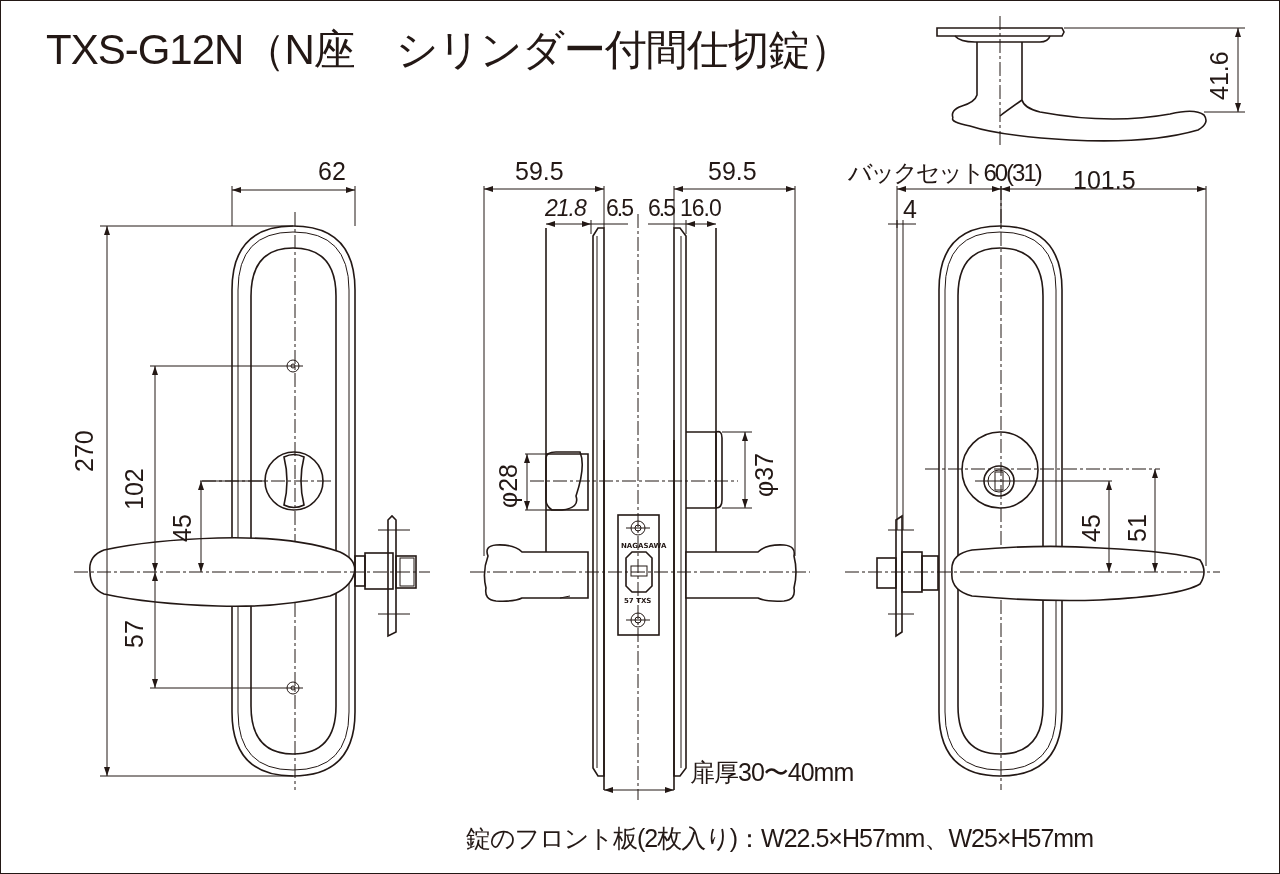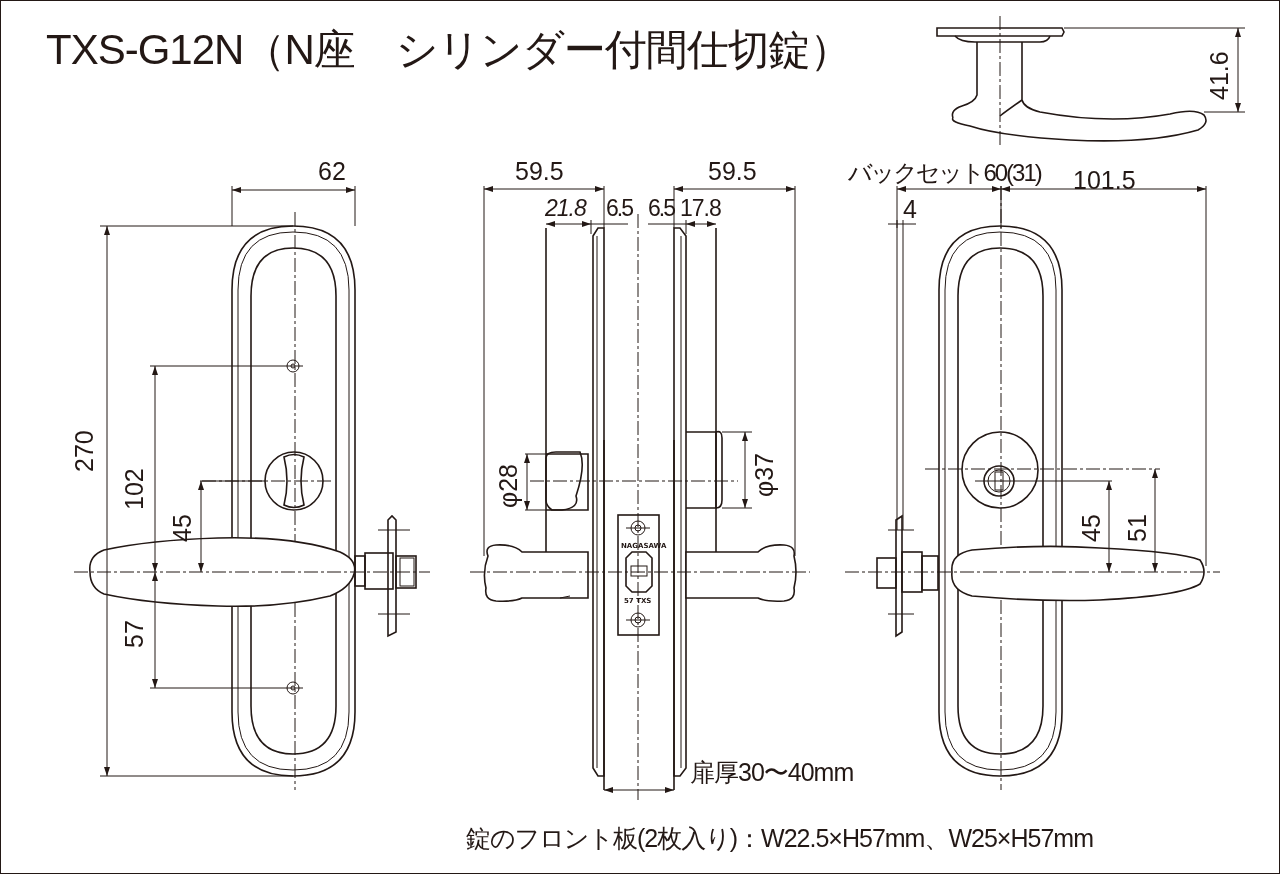--- a/index.html
+++ b/index.html
@@ -203,21 +203,21 @@
     <path d="M1155,469 l-3,9 l6,0 z M1155,572 l-3,-9 l6,0 z" fill="#231815"></path>
   </g>
 </svg>
 
 <div class="label" style="left:276px;top:157px;margin-left:42px;">62</div>
 <div class="label" style="left:515px;top:157px;">59.5</div>
 <div class="label" style="left:708px;top:157px;">59.5</div>
 <div class="label" style="left:545px;top:195px;font-size:23px;letter-spacing:-1px;font-style:italic;">21.8</div>
 <div class="label" style="left:606px;top:195px;font-size:23px;letter-spacing:-2px;">6.5</div>
 <div class="label" style="left:648px;top:195px;font-size:23px;letter-spacing:-2px;">6.5</div>
-<div class="label" style="left:680px;top:195px;font-size:23px;letter-spacing:-1px;">17.8</div>
+<div class="label" style="left:680px;top:195px;font-size:23px;letter-spacing:-1px;">16.0</div>
 <div class="label" style="left:848px;top:157px;font-size:24px;letter-spacing:-2px;">バックセット60(31)</div>
 <div class="label" style="left:1073px;top:157px;margin-top:9px;">101.5</div>
 <div class="label" style="left:903px;top:195px;">4</div>
 <div class="label" style="left:690px;top:756px;letter-spacing:-1px;">扉厚30〜40mm</div>
 
 <div class="label" style="left:70px;top:472px;transform:rotate(-90deg);transform-origin:left top;">270</div>
 <div class="label" style="left:120px;top:510px;transform:rotate(-90deg);transform-origin:left top;">102</div>
 <div class="label" style="left:168px;top:542px;transform:rotate(-90deg);transform-origin:left top;">45</div>
 <div class="label" style="left:120px;top:648px;transform:rotate(-90deg);transform-origin:left top;">57</div>
 <div class="label" style="left:494px;top:508px;transform:rotate(-90deg);transform-origin:left top;">φ28</div>

